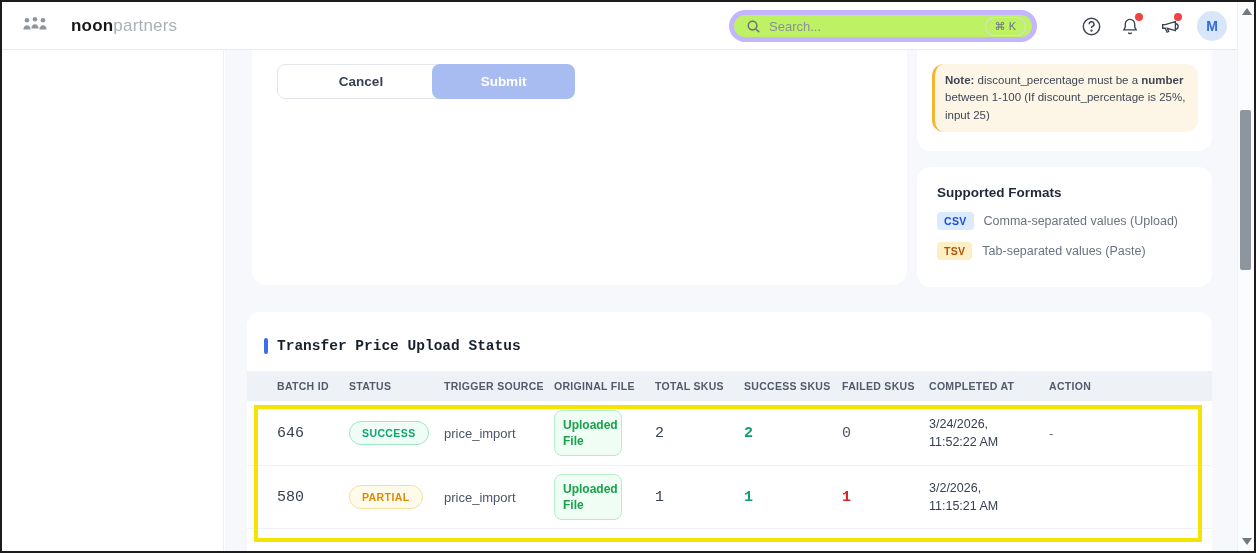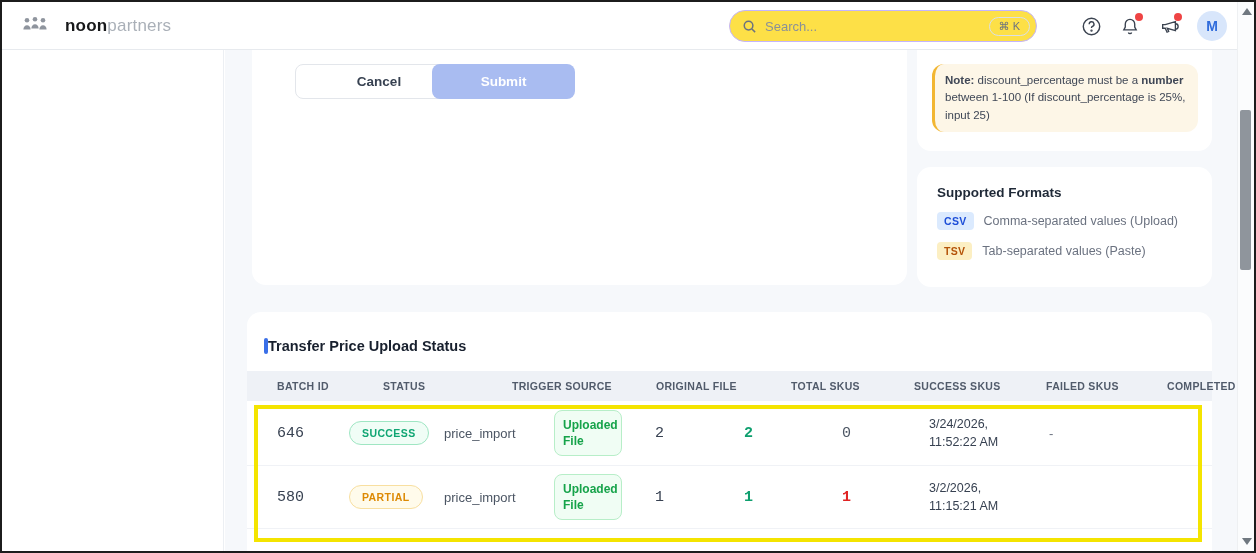--- a/index.html
+++ b/index.html
@@ -6,27 +6,27 @@
   body { background:#fff; font-family:"Liberation Sans", sans-serif; }
   .viewport {
     position:relative; width:1256px; height:553px; background:#fff;
     border:2px solid #1c1c1c; overflow:hidden;
   }
   
   .header {
     position:absolute; top:0; left:0; right:17px; height:48px; background:#fff;
     border-bottom:1px solid #e7eaee; display:flex; align-items:center; z-index:5;
   }
-  .logo { display:flex; align-items:center; gap:17px; margin-left:20px; }
+  .logo { display:flex; align-items:center; gap:23px; margin-left:20px; }
   .logo-text { font-size:17px; letter-spacing:.2px; }
   .logo-bold { font-weight:bold; color:#17181a; }
   .logo-light { color:#aab0b8; }
   .search-pill {
     position:absolute; left:727px; top:8px; width:308px; height:32px;
-    border:1px solid #c4b5fd; border-radius:16px; background:#fde047;
+    border:5px solid #c4b5fd; border-radius:16px; background:#bef264;
     display:flex; align-items:center; padding:0 6px 0 12px;
   }
   .search-pill input {
     border:none; outline:none; flex:1; font-size:13px; color:#444;
     font-family:"Liberation Sans", sans-serif; background:transparent;
   }
   .search-pill input::placeholder { color:#8a9099; }
   .kbd-pill {
     border:1px solid #dadfe6; border-radius:12px; padding:2px 9px;
     font-size:11px; color:#6b7280; white-space:nowrap;
@@ -49,45 +49,45 @@
   .sb-arrow-down { bottom:6px; border-left:5px solid transparent; border-right:5px solid transparent; border-top:7px solid #707880; }
   .sb-thumb { position:absolute; left:2px; width:11px; top:108px; height:160px; background:#8f959c; border-radius:2px; }
   
   .card { position:absolute; background:#fff; }
   .form-card { left:250px; top:48px; width:655px; height:235px; border-radius:0 0 14px 14px; }
   .btn {
     position:absolute; top:14px; height:35px; border-radius:8px; font-size:13.5px; font-weight:bold;
     display:flex; align-items:center; justify-content:center; cursor:pointer;
     font-family:"Liberation Sans", sans-serif;
   }
-  .btn-cancel { left:43px; width:168px; background:#fff; border:1px solid #e3e6eb; color:#374151; }
+  .btn-cancel { left:25px; width:168px; background:#fff; border:1px solid #e3e6eb; color:#374151; }
   .btn-submit { left:180px; width:143px; background:#a9bcf1; border:none; color:#fff; }
   .note-card { left:915px; top:48px; width:295px; height:101px; border-radius:0 0 14px 14px; }
   .note-box {
     position:absolute; left:15px; top:14px; width:266px; min-height:64px;
     background:#fdf6e7; border-left:3px solid #f2b632; border-radius:12px;
     padding:8px 10px; font-size:11.5px; line-height:1.5; color:#3f4756;
   }
   .formats-card { left:915px; top:165px; width:295px; height:120px; border-radius:14px; padding:18px 20px; }
   .formats-title { font-size:13.5px; font-weight:bold; color:#1f2937; }
   .format-row { display:flex; align-items:center; gap:10px; margin-top:12px; }
   .fmt-badge { font-size:10.5px; font-weight:bold; border-radius:4px; padding:3px 7px; letter-spacing:.3px; }
   .fmt-csv { background:#dbeafe; color:#1d4ed8; }
   .fmt-tsv { background:#fcefc3; color:#b45309; }
   .fmt-label { font-size:12.5px; color:#6b7280; }
   
   .table-card { left:245px; top:310px; width:965px; height:245px; border-radius:14px 14px 0 0; }
-  .table-title-row { display:flex; align-items:center; padding:26px 0 0 17px; }
+  .table-title-row { display:flex; align-items:center; gap:9px; padding:26px 0 0 17px;font-family:Liberation Mono, monospace; }
   .accent-bar { width:4px; height:16px; border-radius:2px; background:#3a6fe8; }
   .table-title { font-size:14.5px; font-weight:bold; color:#18202e; }
   .trow {
     display:grid; grid-template-columns:72px 95px 110px 101px 89px 98px 87px 120px 1fr;
     padding:0 20px 0 30px; align-items:center;
   }
-  .thead { margin-top:17px; height:30px; background:#eef1f6;gap:34px; }
+  .thead { margin-top:17px; height:30px; background:#eef1f6; }
   .th { font-size:10.5px; font-weight:bold; color:#515b6b; letter-spacing:.3px; }
   .tdata { min-height:64px; }
   .row-2 { border-top:1px solid #f0f2f6; border-bottom:1px solid #f0f2f6; }
   .num { font-family:Liberation Mono, monospace; font-size:15px; color:#374151; }
   .num-success { color:#0e9f6e; font-weight:bold; }
   .num-failed-zero { color:#4b5563; }
   .num-failed-red { color:#e02424; font-weight:bold; }
   .status-pill {
     display:inline-block; padding:5px 12px; border-radius:999px;
     font-size:10.5px; font-weight:bold; letter-spacing:.4px;

